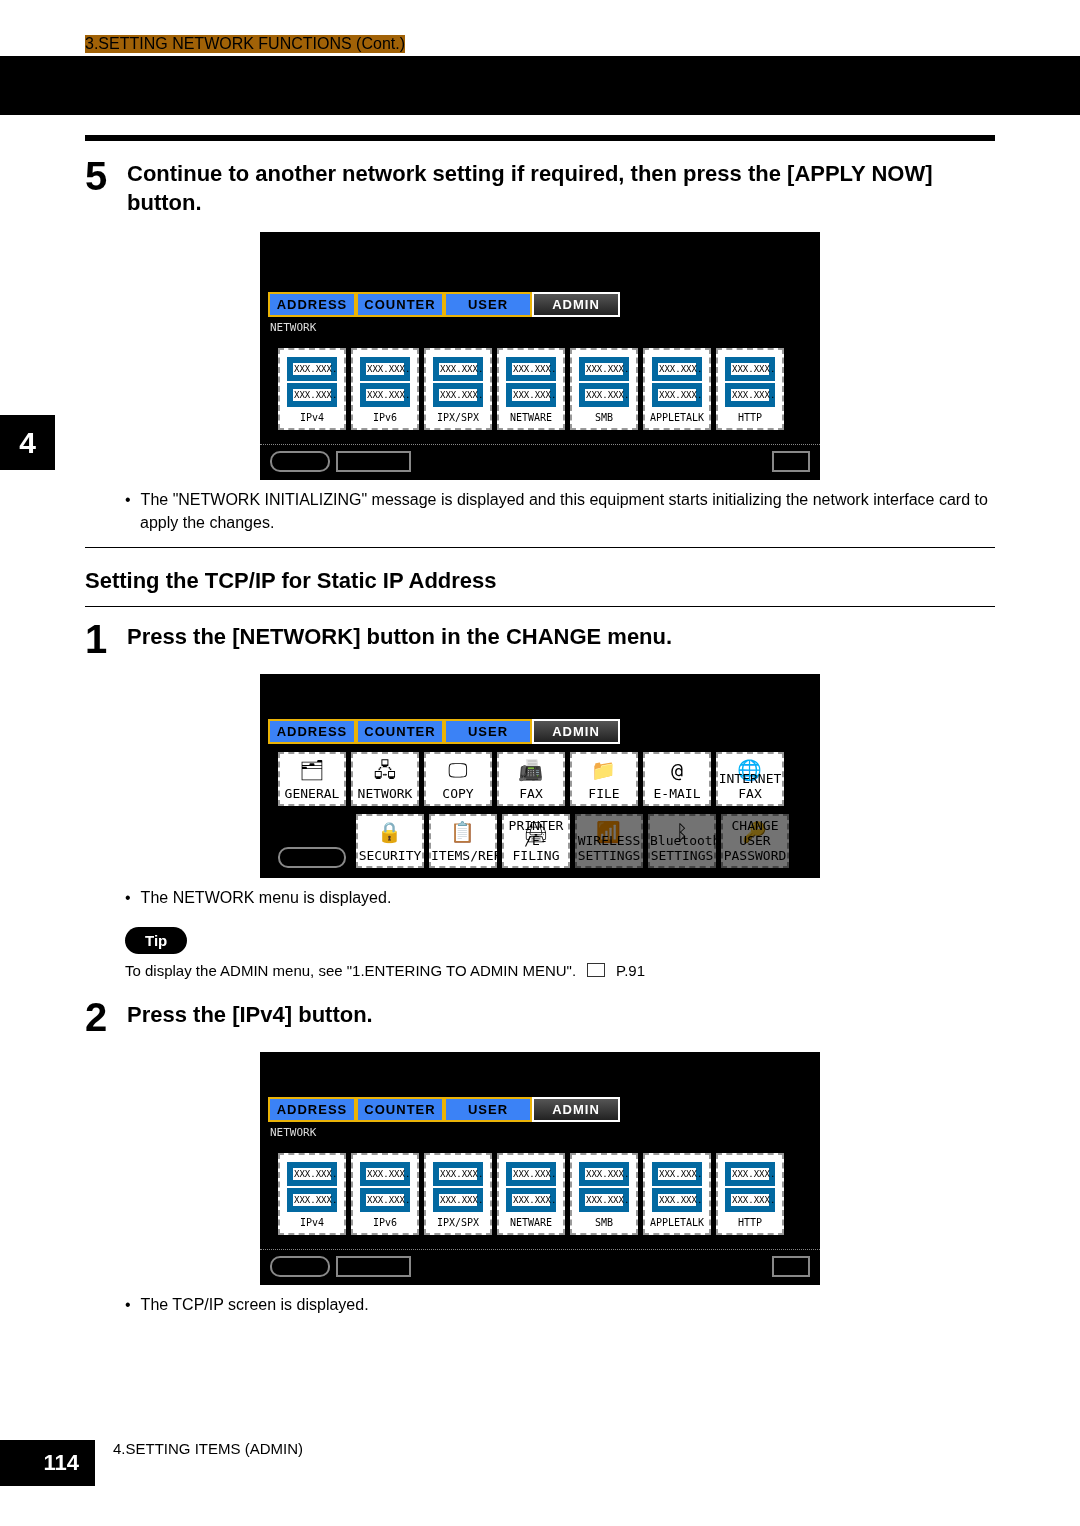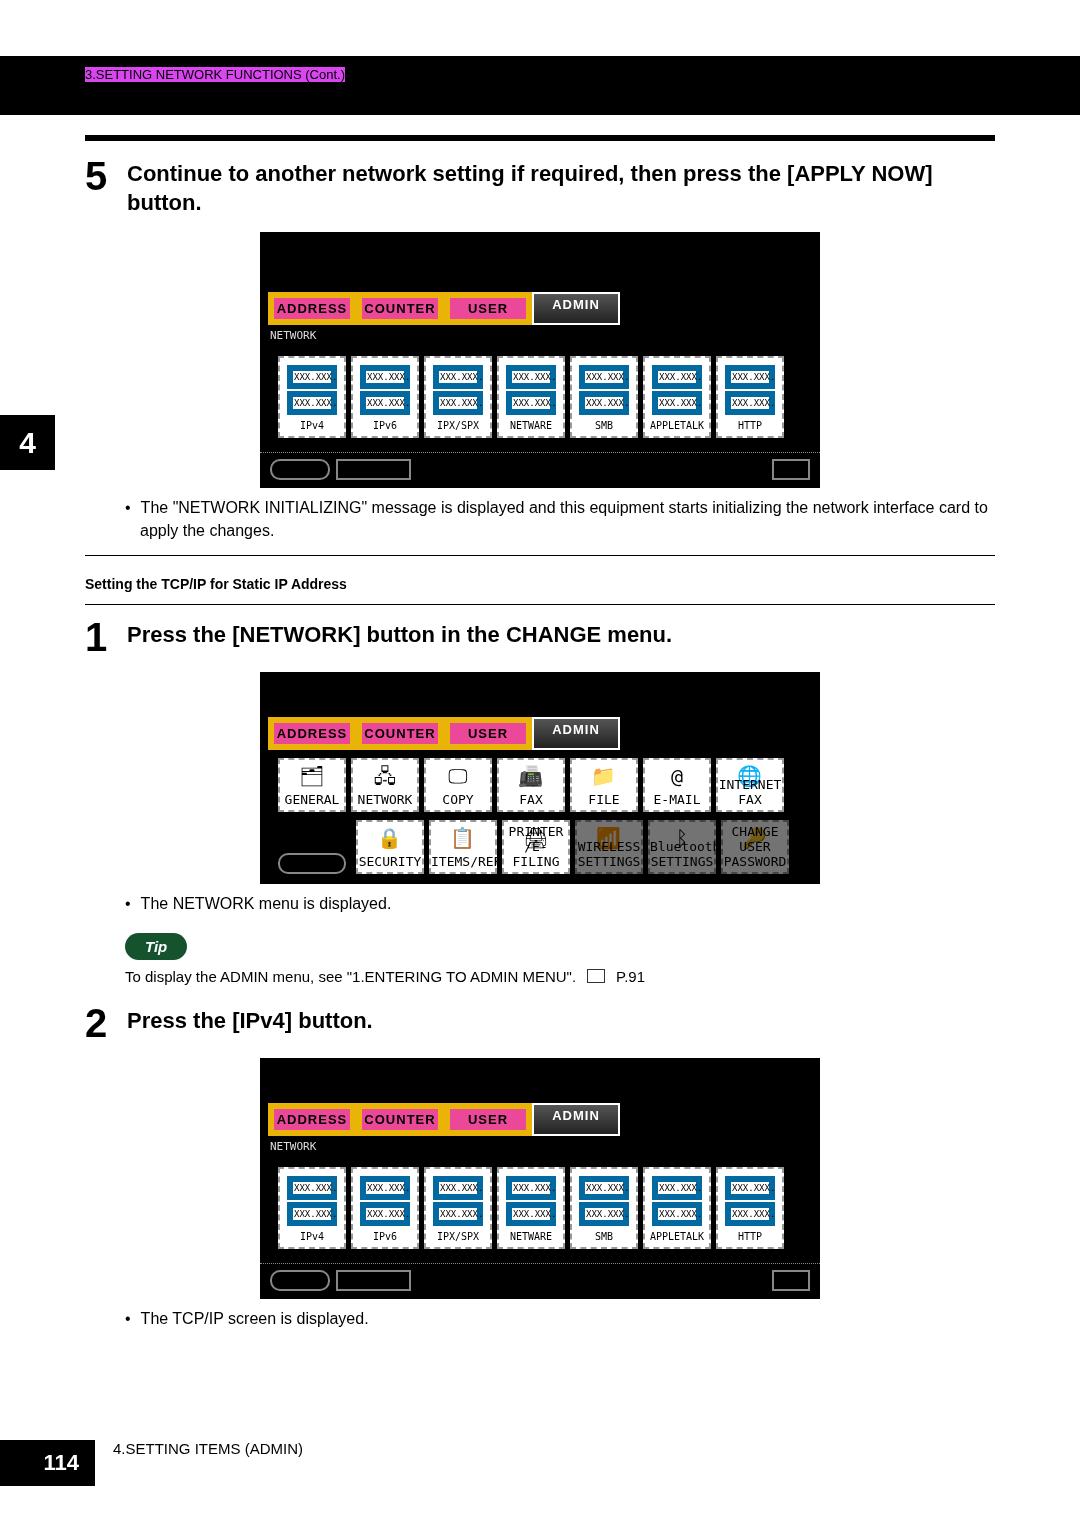--- a/index.html
+++ b/index.html
@@ -1,49 +1,49 @@
 <!DOCTYPE html>
 <html><head>
 <meta charset="utf-8">
 <style>
   * { margin: 0; padding: 0; box-sizing: border-box; }
   body { width: 1080px; height: 1526px; background: #fff; font-family: Arial, sans-serif; position: relative; }
   .header-area { width: 100%; height: 115px; background: #000; position: relative; }
-  .header-text { position: absolute; top: 35px; left: 85px; color: #000; font-size: 13px; background: #d946ef; padding: 0; margin-top: 32px; }
+  .header-text { position: absolute; top: 35px; left: 85px; color: #000; font-size: 16px; background: #a16207; padding: 0; }
   .header-white-strip { position: absolute; top: 0; left: 0; right: 0; height: 56px; background: #fff; }
   .content { padding: 0 85px; }
   .thick-rule { height: 6px; background: #000; margin: 20px 0 15px 0; }
   .thin-rule { height: 1px; background: #000; margin: 12px 0; }
   .step-row { display: flex; align-items: flex-start; margin-top: 8px; }
   .step-num { font-size: 40px; font-weight: bold; width: 42px; flex-shrink: 0; line-height: 1; }
   .step-text { font-size: 22px; font-weight: bold; line-height: 1.3; padding-top: 4px; }
   .screen { background: #000; margin: 15px auto 8px auto; width: 560px; position: relative; }
   .screen-hdr-space { height: 60px; }
   .tab-row { display: flex; padding: 0 8px; }
-  .tab { border: 6px solid #eab308; background: #ec4899; font-family: 'Arial Black', sans-serif; font-size: 13px; font-weight: bold; text-align: center; padding: 3px 0; width: 88px; letter-spacing: 1px; }
+  .tab { border: 2px solid #eab308; background: #3b82f6; font-family: 'Arial Black', sans-serif; font-size: 13px; font-weight: bold; text-align: center; padding: 3px 0; width: 88px; letter-spacing: 1px; }
   .tab.active { background: linear-gradient(#555, #222); color: #fff; border: 2px solid #fff; }
   .crumb { color: #ddd; font-size: 11px; padding: 4px 10px; font-family: monospace; }
   .opt-row { display: flex; gap: 5px; padding: 10px 18px 14px 18px; justify-content: flex-start; }
   .opt { border: 2px dashed #999; background: #fff; width: 68px; padding: 5px 4px; text-align: center; font-size: 10px; font-family: monospace; }
   .opt .f { border: 6px solid #0369a1; margin: 2px 3px; padding: 1px; font-size: 9px; }
   .opt .lbl { padding-top: 3px; }
   .icon-opt { border: 2px dashed #999; background: #fff; width: 68px; height: 54px; text-align: center; font-size: 9px; font-family: monospace; position: relative; padding-top: 6px; }
   .icon-opt.dis { opacity: 0.45; }
   .icon-sym { font-size: 20px; line-height: 1; }
   .icon-lbl { position: absolute; bottom: 3px; left: 0; right: 0; font-size: 13px; margin-top: 44px; }
   .foot-row { border-top: 1px dotted #888; padding: 6px 10px 8px 10px; display: flex; align-items: center; justify-content: space-between; }
   .ret-btn { border: 2px solid #888; border-radius: 10px; padding: 2px 8px; font-size: 11px; font-weight: bold; font-family: monospace; }
   .apply-btn { border: 2px solid #888; padding: 2px 6px; font-size: 11px; font-weight: bold; font-family: monospace; margin-left: 6px; }
   .next-btn { border: 2px solid #888; padding: 2px 4px; font-size: 11px; font-weight: bold; font-family: monospace; }
   .left-group { display: flex; align-items: center; }
   .bullet-line { font-size: 16px; padding-left: 55px; text-indent: -15px; margin: 6px 0; line-height: 1.45; }
   .bullet-line::before { content: "•"; padding-right: 10px; }
   .side-tab { position: absolute; left: 0; top: 415px; width: 55px; height: 55px; background: #000; color: #fff; font-size: 30px; font-weight: bold; display: flex; align-items: center; justify-content: center; }
-  .sec-head { font-size: 14px; font-weight: bold; margin-top: 20px; }
-  .tip-pill { background: #14532d; color: #fff; border-radius: 16px; padding: 5px 20px; font-size: 15px; font-weight: bold; display: inline-block; margin: 12px 0 8px 40px; font-style: italic; }
+  .sec-head { font-size: 22px; font-weight: bold; margin-top: 20px; }
+  .tip-pill { background: #000000; color: #fff; border-radius: 16px; padding: 5px 20px; font-size: 15px; font-weight: bold; display: inline-block; margin: 12px 0 8px 40px; }
   .tip-text { font-size: 15px; padding-left: 40px; display: flex; align-items: center; gap: 11px; }
   .book-icon { display: inline-block; width: 18px; height: 14px; border: 1px solid #333; position: relative; }
   .page-foot { position: absolute; bottom: 40px; left: 0; right: 0; display: flex; padding: 0 85px; }
   .page-num-box { background: #000; color: #fff; font-size: 22px; font-weight: bold; padding: 10px 16px; margin-left: -85px; width: 95px; text-align: right; }
   .foot-label { font-size: 15px; margin-left: 18px; }
   .icon-grid { display: flex; gap: 5px; padding: 8px 18px 6px 18px; }
   .icon-grid2 { display: flex; gap: 5px; padding: 2px 18px 10px 18px; align-items: flex-end; }
   .ret-wrap { width: 68px; text-align: center; margin-right: 5px; }
 </style>
 </head>

